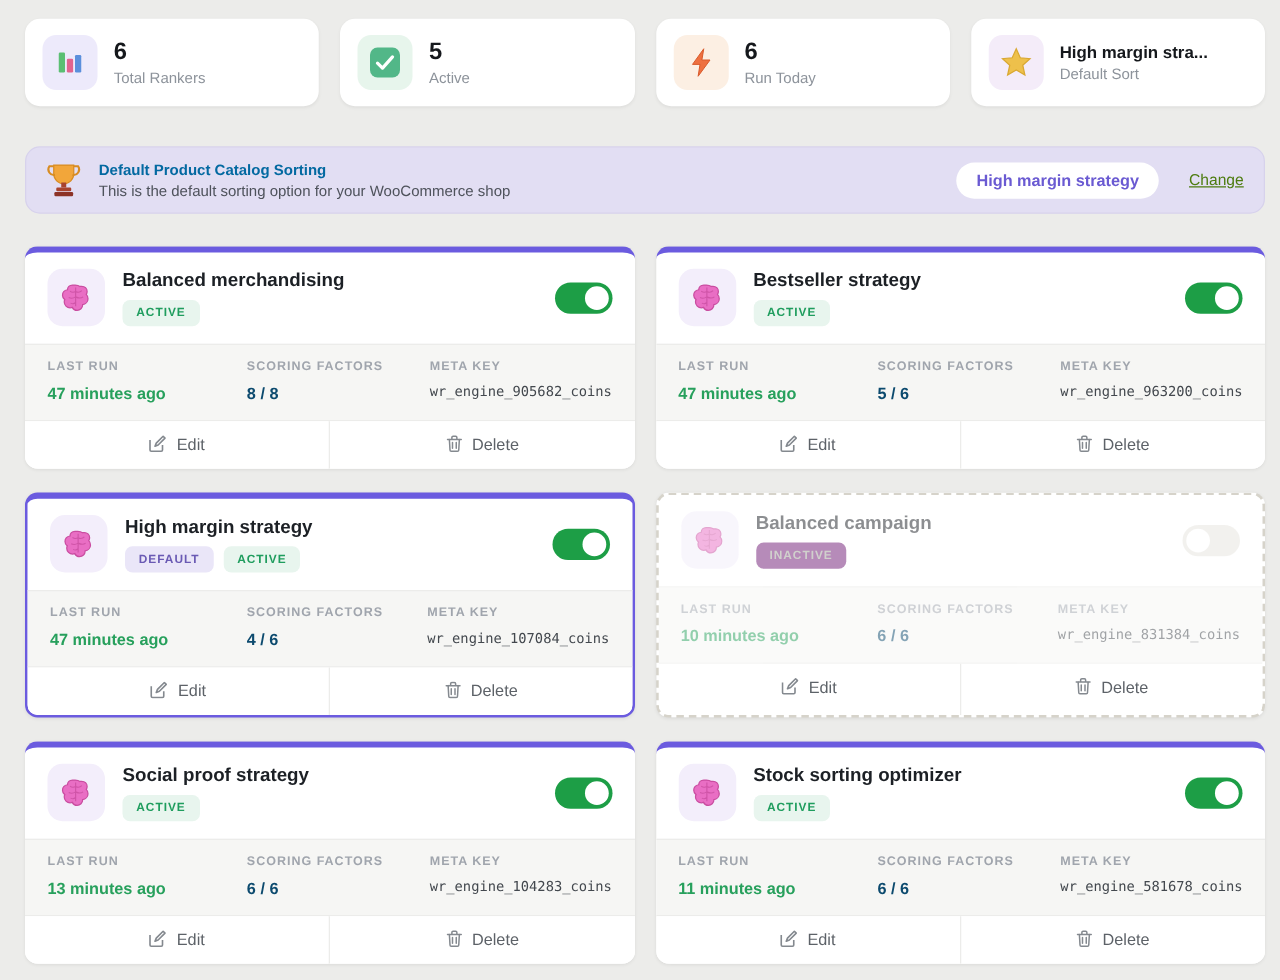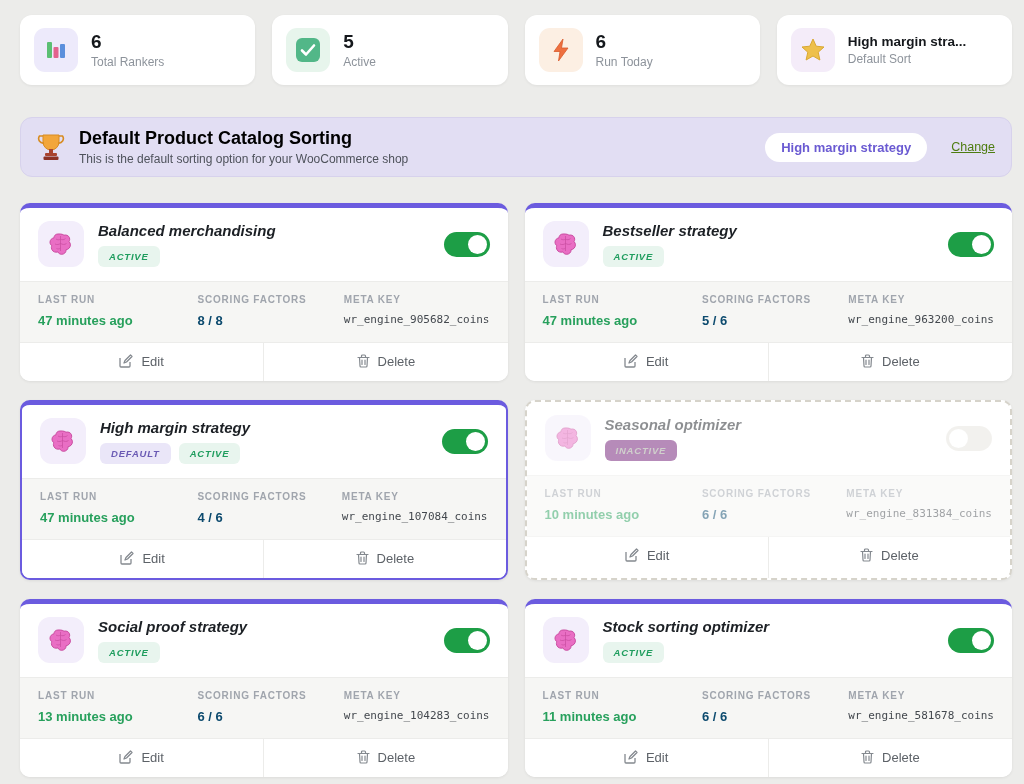--- a/index.html
+++ b/index.html
@@ -28,21 +28,21 @@
   .stat-value { font-size:19px; font-weight:bold; color:#15181c; line-height:1.15; }
   .stat-value.small { font-size:13.5px;text-align:center; }
   .stat-label { font-size:12px; color:#8d939b; margin-top:3px; }
   
   .banner {
     margin-top:32px; background:#e2def3; border:1px solid #d7d2ec;
     border-radius:12px; padding:10px 16px;
     display:flex; align-items:center; gap:14px; min-height:54px;
   }
   .banner-text { flex:1; }
-  .banner-title { font-size:18px; font-weight:bold; color:#000000; }
+  .banner-title { font-size:12px; font-weight:bold; color:#0369a1; }
   .banner-sub { font-size:12px; color:#4e525b; margin-top:3px; }
   .banner-pill {
     background:#fff; border-radius:999px; padding:7px 16px;
     font-size:13px; font-weight:bold; color:#6a5ad2; cursor:pointer;
   }
   .banner-change {
     font-size:12.5px; color:#4d7c0f; text-decoration:underline;
     margin-left:10px; cursor:pointer;
   }
   
@@ -54,21 +54,21 @@
   }
   .strategy-card.state-active  { border-top:5px solid #6b5bdf; }
   .strategy-card.state-default { border:2px solid #6b5bdf; border-top:5px solid #6b5bdf; }
   .strategy-card.state-inactive{ border:2px dashed #d6d3ca; }
   .state-inactive .card-header, .state-inactive .card-stats { opacity:.5; }
   .card-header { display:flex; align-items:center; gap:14px; padding:13px 18px 14px; }
   .brain-wrap {
     width:46px; height:46px; border-radius:12px; background:#f3eefb;
     display:flex; align-items:center; justify-content:center; flex:0 0 46px;
   }
-  .card-titleblock { flex:1;font-style:italic; }
+  .card-titleblock { flex:1; }
   .card-title { font-size:15px; font-weight:bold; color:#1c2025; }
   .badge-row { display:flex; gap:8px; margin-top:7px; }
   .badge {
     font-size:9.5px; font-weight:bold; letter-spacing:.8px;
     padding:5px 11px; border-radius:6px;
   }
   .badge-active   { background:#e8f5ee; color:#1f9d5e; }
   .badge-default  { background:#eae6f8; color:#6a5ab4; }
   .badge-inactive { background:#701a75; color:#a2a29b; }
   .toggle {
@@ -342,21 +342,21 @@
   </div>
     <div class="strategy-card state-inactive">
     <div class="card-header">
       <div class="brain-wrap">
         <svg width="28" height="26" viewBox="0 0 28 26">
           <path d="M11 3 C8.5 3 7 4.8 7 6.8 C4.8 7.2 3 8.9 3 11.2 C3 12.6 3.7 13.9 4.8 14.7 C4.5 15.3 4.4 15.9 4.4 16.6 C4.4 19.2 6.5 21.2 9.1 21.2 C9.7 21.2 10.2 21.1 10.8 20.9 C11.5 22.3 13 23.3 14.7 23.3 C17.1 23.3 19.1 21.4 19.1 19 V18.7 C21.5 18.4 23.4 16.4 23.4 13.9 C23.4 12.6 22.9 11.4 22 10.5 C22.5 9.8 22.7 9.1 22.7 8.2 C22.7 5.8 20.8 4 18.4 4 C17.9 4 17.5 4.1 17 4.2 C16 3.4 14.5 3 13.2 3 Z" fill="#e96ec4" stroke="#c94da0" stroke-width="1"></path>
           <path d="M13.5 5 V20 M9 8 C10.5 9 12 9 13.5 8.2 M18.5 7.5 C17 9 15 9 13.5 8.2 M8 13 C10 14 12 13.5 13.5 12.5 M19.5 12.5 C17.5 14 15.5 13.5 13.5 12.5 M9.5 17.5 C11 18.3 12.5 18 13.5 17" fill="none" stroke="#c94da0" stroke-width="0.9" opacity="0.8"></path>
         </svg>
       </div>
       <div class="card-titleblock">
-        <div class="card-title">Seasonal optimizer</div>
+        <div class="card-title">Balanced campaign</div>
         <div class="badge-row">
             <span class="badge badge-inactive">INACTIVE</span>
           </div>
       </div>
       <div class="toggle off">
           <div class="knob"></div>
         </div>
     </div>
     <div class="card-stats">
       <div>

